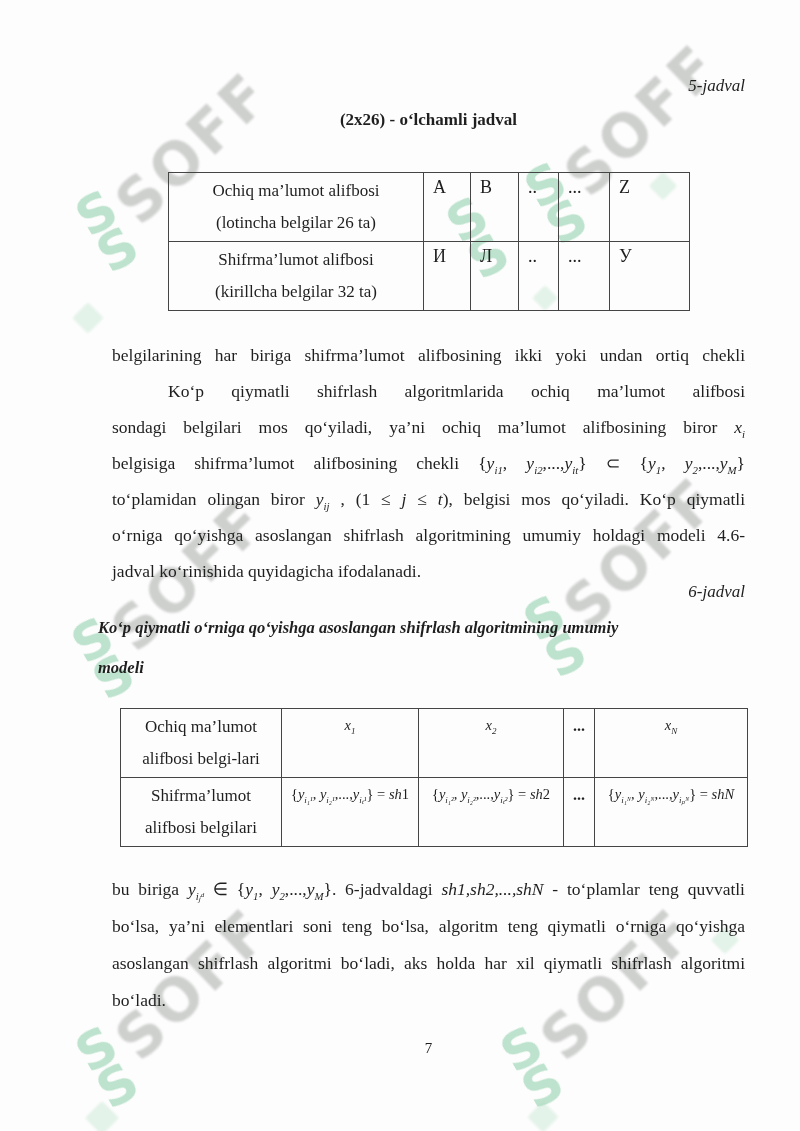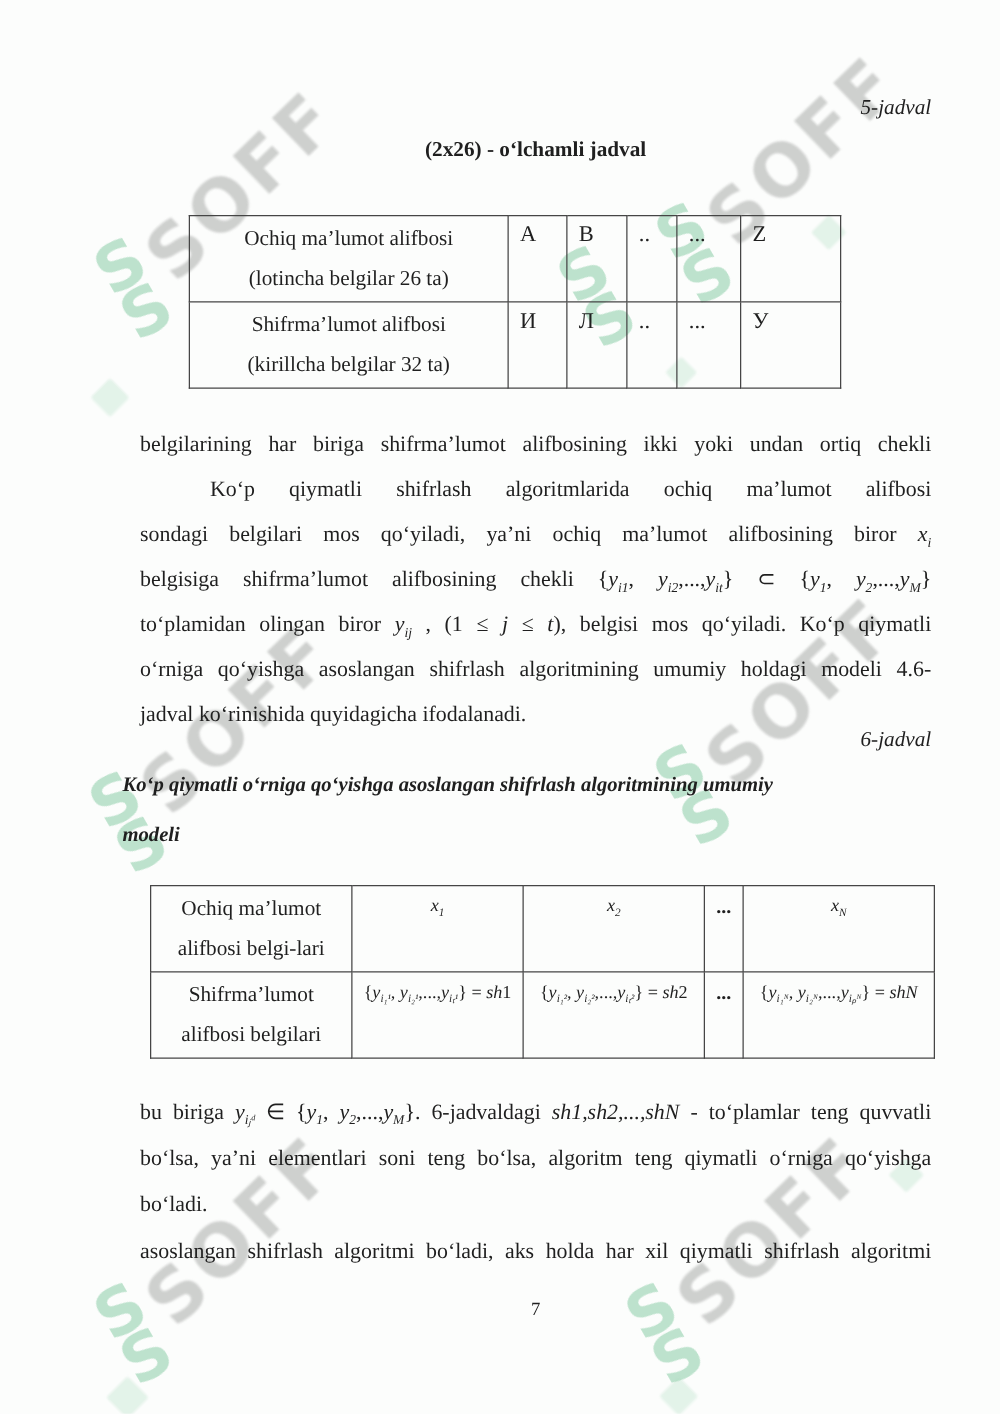--- a/index.html
+++ b/index.html
@@ -135,21 +135,21 @@
   <div class="diamond" style="left:77px;top:307px;width:22px;height:22px;"></div>
   <div class="diamond" style="left:653px;top:176px;width:20px;height:20px;"></div>
   <div class="diamond" style="left:536px;top:289px;width:18px;height:18px;"></div>
   <div class="diamond" style="left:715px;top:930px;width:20px;height:20px;"></div>
   <div class="diamond" style="left:90px;top:1106px;width:24px;height:24px;"></div>
   <div class="diamond" style="left:532px;top:1106px;width:22px;height:22px;"></div>
 
   <div class="caption" style="top:76px;">5-jadval</div>
   <div class="doc-title" style="top:110px;">(2x26) - o‘lchamli jadval</div>
 
-  <table class="t5" style="left:151px;top:172px;width:521px;">
+  <table class="t5" style="left:168px;top:172px;width:521px;">
     <colgroup>
       <col style="width:255px">
         <col style="width:47px">
         <col style="width:48px">
       <col style="width:40px">
         <col style="width:51px">
         <col style="width:80px">
     </colgroup>
     <tbody>
         <tr style="height:66px">
@@ -221,19 +221,19 @@
       <td class="math-cell"><span>{</span><span class="m">y</span><sub>i₁²</sub><span>, </span><span class="m">y</span><sub>i₂²</sub><span>,...,</span><span class="m">y</span><sub>iₜ²</sub><span>} = </span><span class="m">sh</span><span>2</span></td>
       <td class="dots"><span>...</span></td>
       <td class="math-cell"><span>{</span><span class="m">y</span><sub>i₁ᴺ</sub><span>, </span><span class="m">y</span><sub>i₂ᴺ</sub><span>,...,</span><span class="m">y</span><sub>iₚᴺ</sub><span>} = </span><span class="m">shN</span></td>
     </tr>
   </tbody>
     </table>
 
   <div class="para para2" style="top:871px;">
     <div class="pline"><span>bu biriga  </span><span class="m">y</span><sub>iⱼᵈ</sub><span> ∈ {</span><span class="m">y</span><sub>1</sub><span>, </span><span class="m">y</span><sub>2</sub><span>,...,</span><span class="m">y</span><sub>M</sub><span>}. 6-jadvaldagi </span><span class="m">sh1,sh2,...,shN</span><span> - to‘plamlar teng quvvatli</span></div>
     <div class="pline"><span>bo‘lsa, ya’ni elementlari soni teng bo‘lsa, algoritm teng qiymatli o‘rniga qo‘yishga</span></div>
+    <div class="pline"><span>asoslangan shifrlash algoritmi bo‘ladi, aks holda har xil qiymatli shifrlash algoritmi</span></div>
     <div class="pline last"><span>bo‘ladi.</span></div>
-    <div class="pline"><span>asoslangan shifrlash algoritmi bo‘ladi, aks holda har xil qiymatli shifrlash algoritmi</span></div>
   </div>
 
   <div class="pagenum" style="top:1040px;">7</div>
 
 </div>
 
 </body></html>

